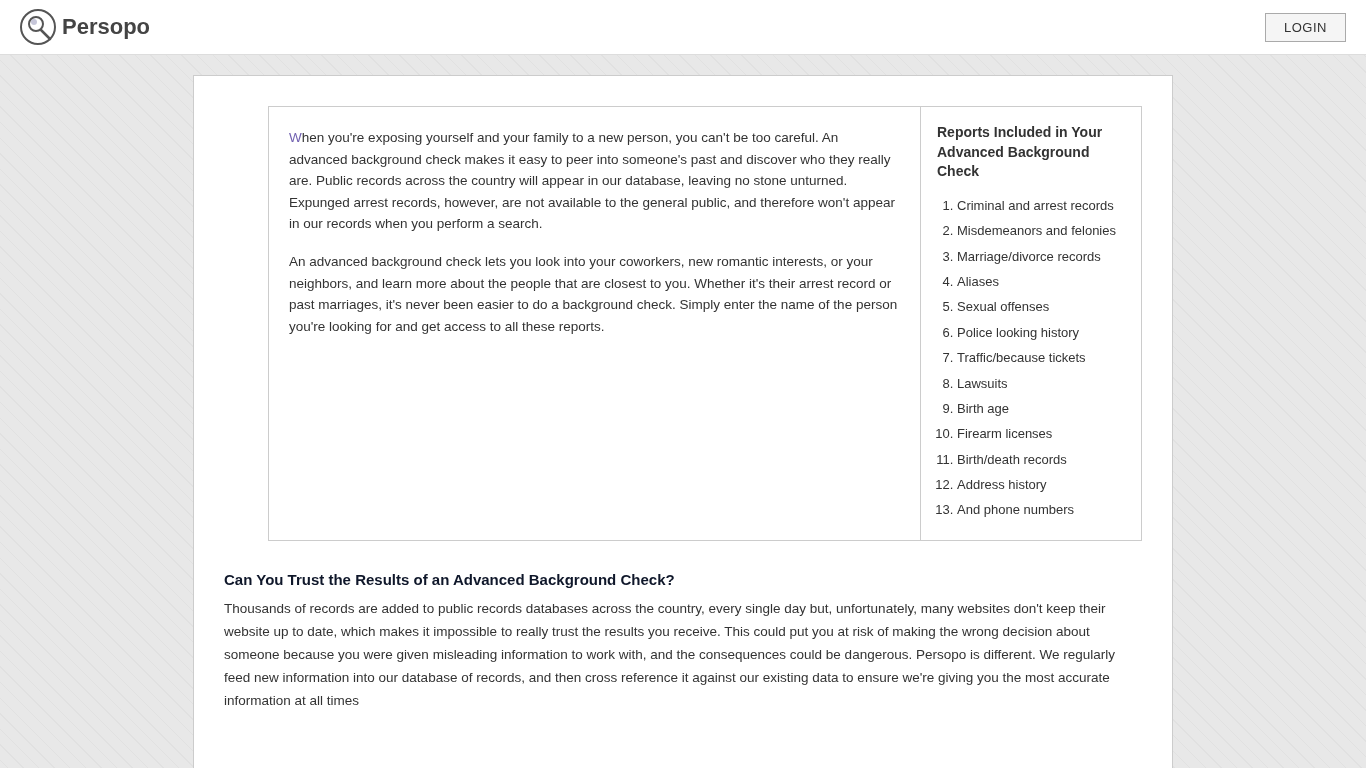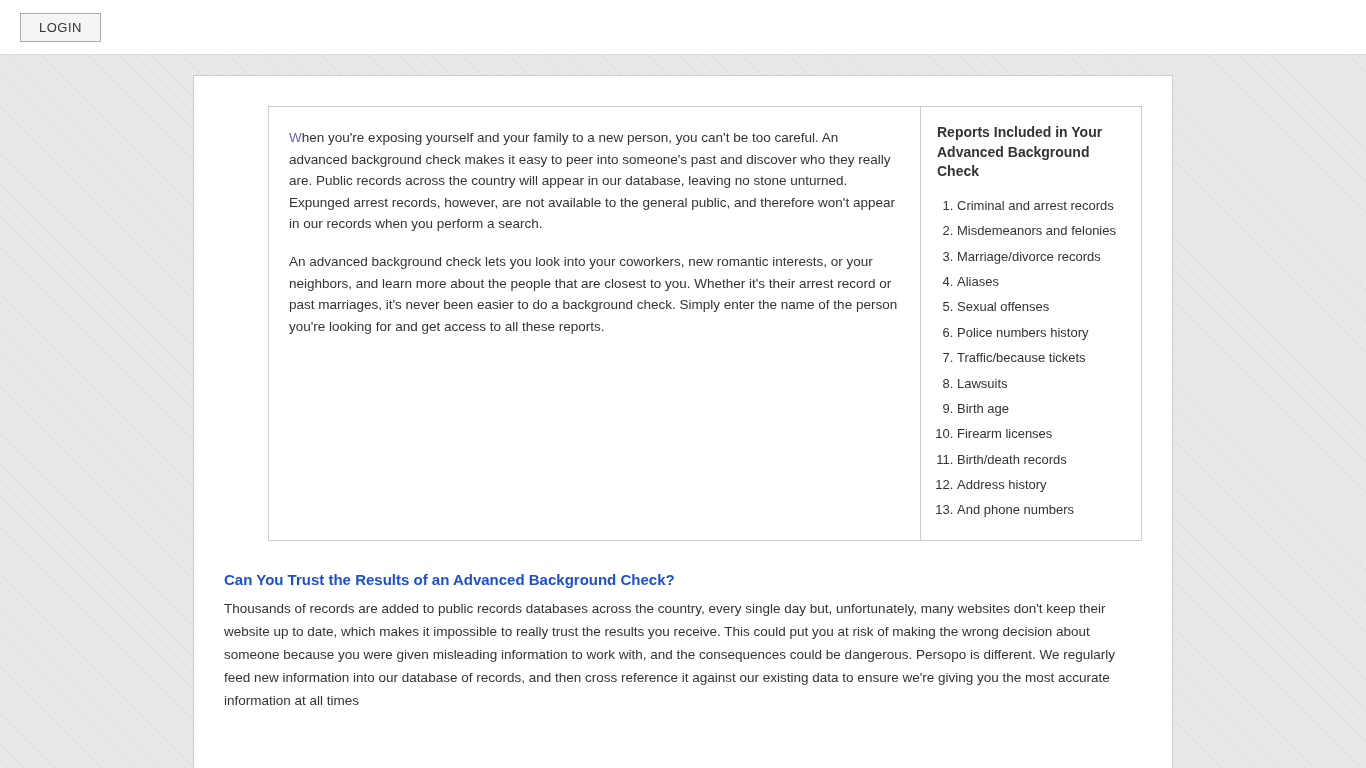--- a/index.html
+++ b/index.html
@@ -98,34 +98,43 @@
       font-size: 13px;
       color: #333;
       line-height: 1.8;
     }
     .reports-list li {
       margin-bottom: 2px;
     }
     .section-heading {
       font-size: 15px;
       font-weight: bold;
-      color: #1d4ed8;
+      color: #0f172a;
       margin-bottom: 10px;
     }
     .section-text {
       font-size: 13.5px;
       line-height: 1.7;
       color: #333;
       margin-bottom: 32px;
     }
   </style>
 </head>
 <body>
 
 <header>
+  <div class="logo-area">
+    <svg class="logo-icon" viewBox="0 0 36 36" xmlns="http://www.w3.org/2000/svg">
+      <circle cx="18" cy="18" r="17" fill="none" stroke="#555" stroke-width="2"></circle>
+      <circle cx="16" cy="15" r="7" fill="none" stroke="#555" stroke-width="2"></circle>
+      <line x1="21" y1="21" x2="30" y2="30" stroke="#555" stroke-width="2.5" stroke-linecap="round"></line>
+      <circle cx="14" cy="13" r="3" fill="#a0a0c0" opacity="0.6"></circle>
+    </svg>
+    <span class="logo-text">Persopo</span>
+  </div>
   <button class="login-btn">LOGIN</button>
 </header>
 
 <div class="page-content">
 
 
   <div class="main-section">
     <div class="left-panel">
       <p>
         <span style="color:#7060b0;">W</span><span>hen you're exposing yourself and your family to a new person, you can't be too careful. An advanced background check makes it easy to peer into someone's past and discover who they really are. Public records across the country will appear in our database, leaving no stone unturned. Expunged arrest records, however, are not available to the general public, and therefore won't appear in our records when you perform a search.</span>
@@ -133,21 +142,21 @@
       <p>An advanced background check lets you look into your coworkers, new romantic interests, or your neighbors, and learn more about the people that are closest to you. Whether it's their arrest record or past marriages, it's never been easier to do a background check. Simply enter the name of the person you're looking for and get access to all these reports.</p>
     </div>
     <div class="right-panel">
       <div class="right-panel-title">Reports Included in Your Advanced Background Check</div>
       <ol class="reports-list">
       <li>Criminal and arrest records</li>
           <li>Misdemeanors and felonies</li>
           <li>Marriage/divorce records</li>
           <li>Aliases</li>
           <li>Sexual offenses</li>
-          <li>Police numbers history</li>
+          <li>Police looking history</li>
           <li>Traffic/because tickets</li>
           <li>Lawsuits</li>
           <li>Birth age</li>
           <li>Firearm licenses</li>
           <li>Birth/death records</li>
           <li>Address history</li>
           <li>And phone numbers</li>
         </ol>
     </div>
   </div>

